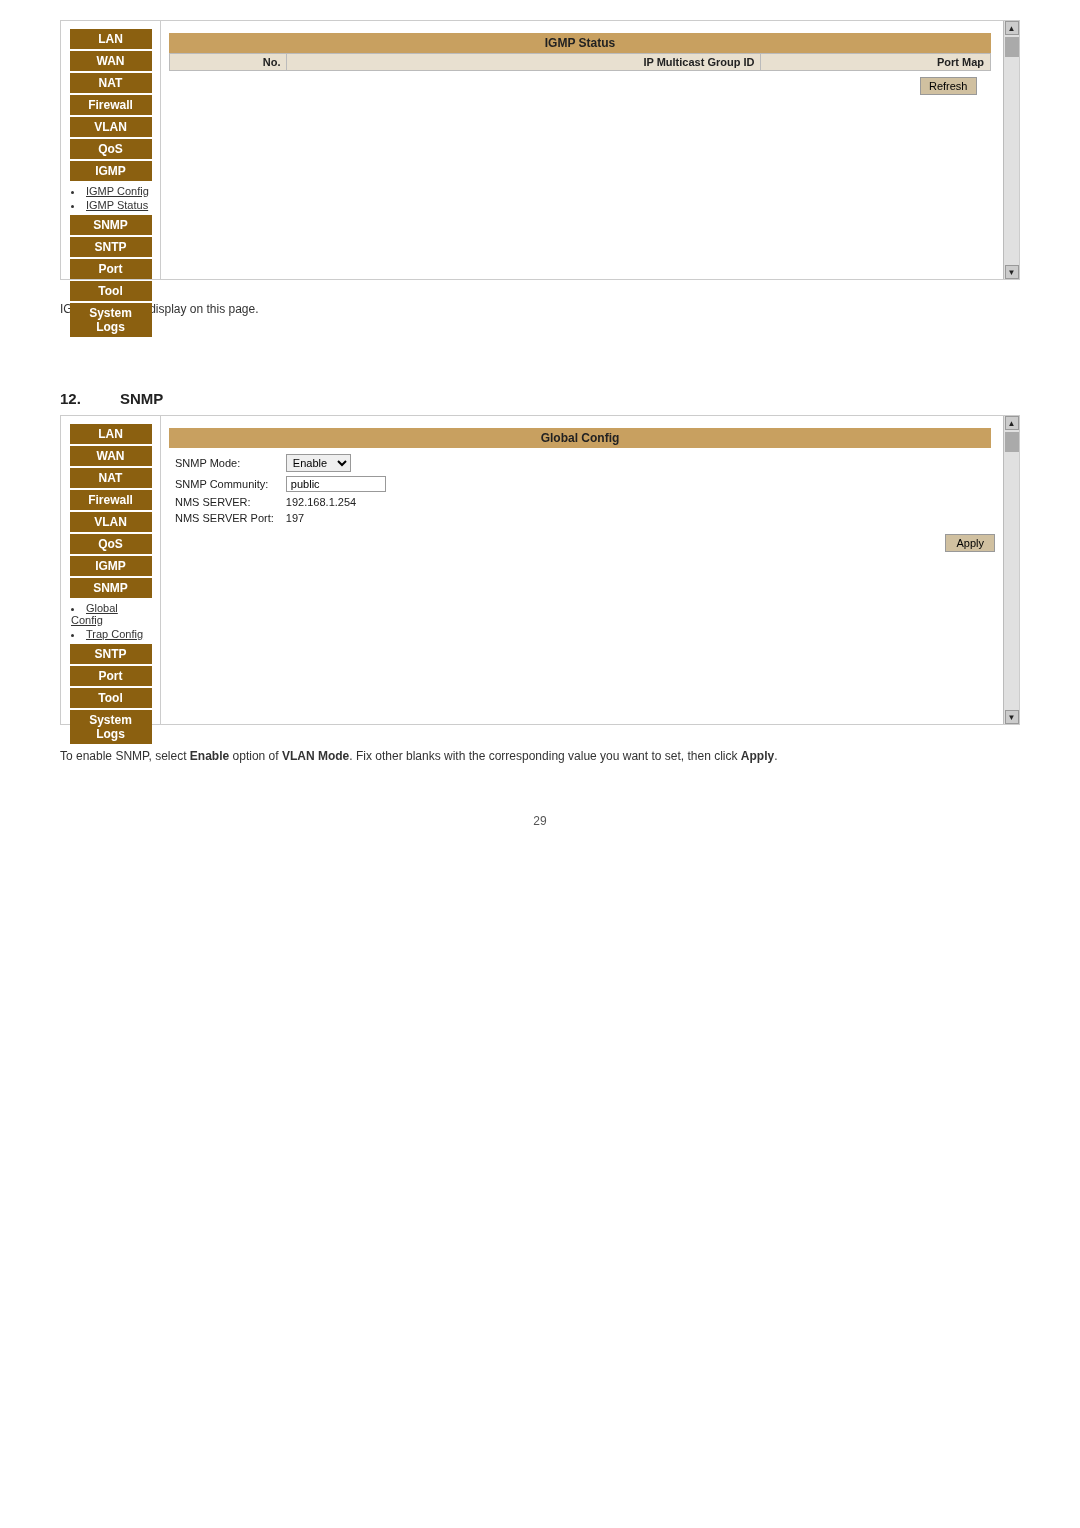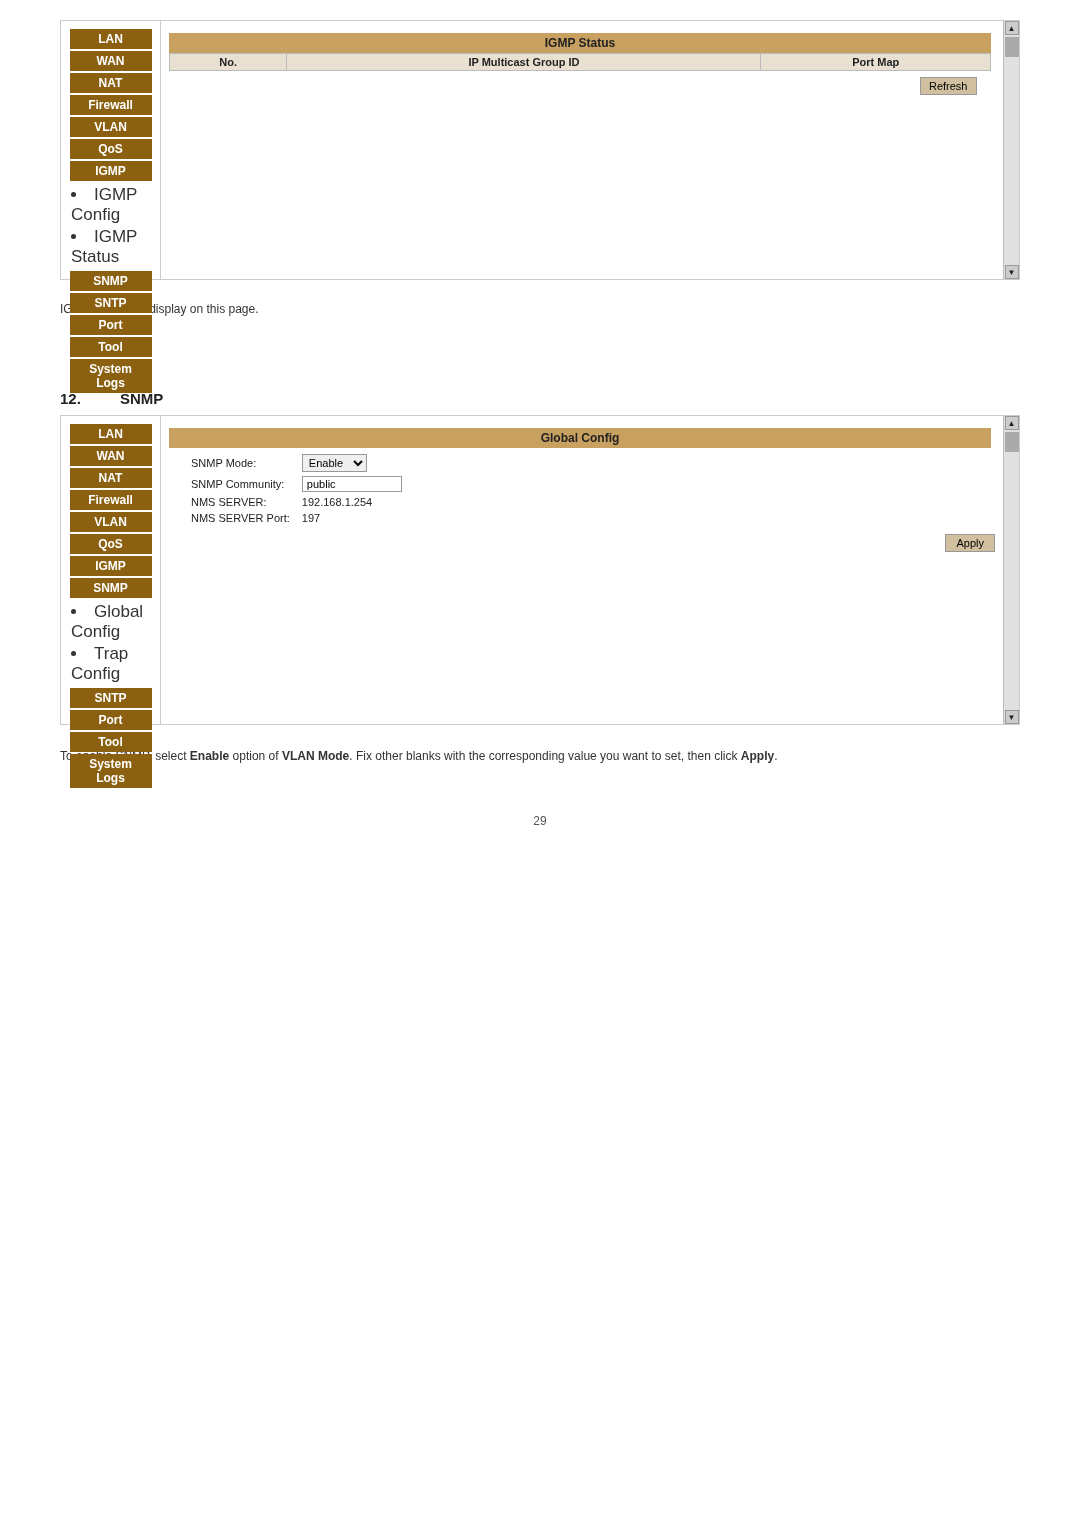--- a/index.html
+++ b/index.html
@@ -37,24 +37,25 @@
       color: #fff;
       font-size: 12px;
       font-weight: bold;
       padding: 3px 4px;
       margin: 2px auto;
       border: none;
       cursor: pointer;
     }
 
     .nav-sub {
-      font-size: 17px;
+      font-size: 11px;
       color: #333;
       padding: 1px 6px;
       list-style: disc inside;
+      text-decoration: underline;
     }
 
     .nav-sub li {
       padding: 1px 0;
     }
 
     
     .scrollbar-area {
       width: 16px;
       background: #e0e0e0;
@@ -98,21 +99,21 @@
       width: calc(100% - 20px);
       margin: 0 8px 8px 8px;
       border-collapse: collapse;
       font-size: 11px;
     }
 
     .igmp-table th {
       background: #e8e0d0;
       border: 1px solid #bbb;
       padding: 2px 6px;
-      text-align: center;
+      text-align: right;
       font-weight: bold;
     }
 
     .igmp-table td {
       border: 1px solid #ddd;
       padding: 2px 6px;
     }
 
     .refresh-btn {
       background: #d0c0a0;
@@ -128,21 +129,21 @@
     .config-title-bar {
       background: #c8a060;
       text-align: center;
       font-weight: bold;
       font-size: 12px;
       padding: 3px 0;
       margin: 8px 12px 0 8px;
     }
 
     .config-table {
-      margin: 4px 24px;
+      margin: 4px 8px;
       font-size: 11px;
       border-collapse: collapse;
     }
 
     .config-table td {
       padding: 2px 6px;
       vertical-align: middle;
     }
 
     .config-input {

